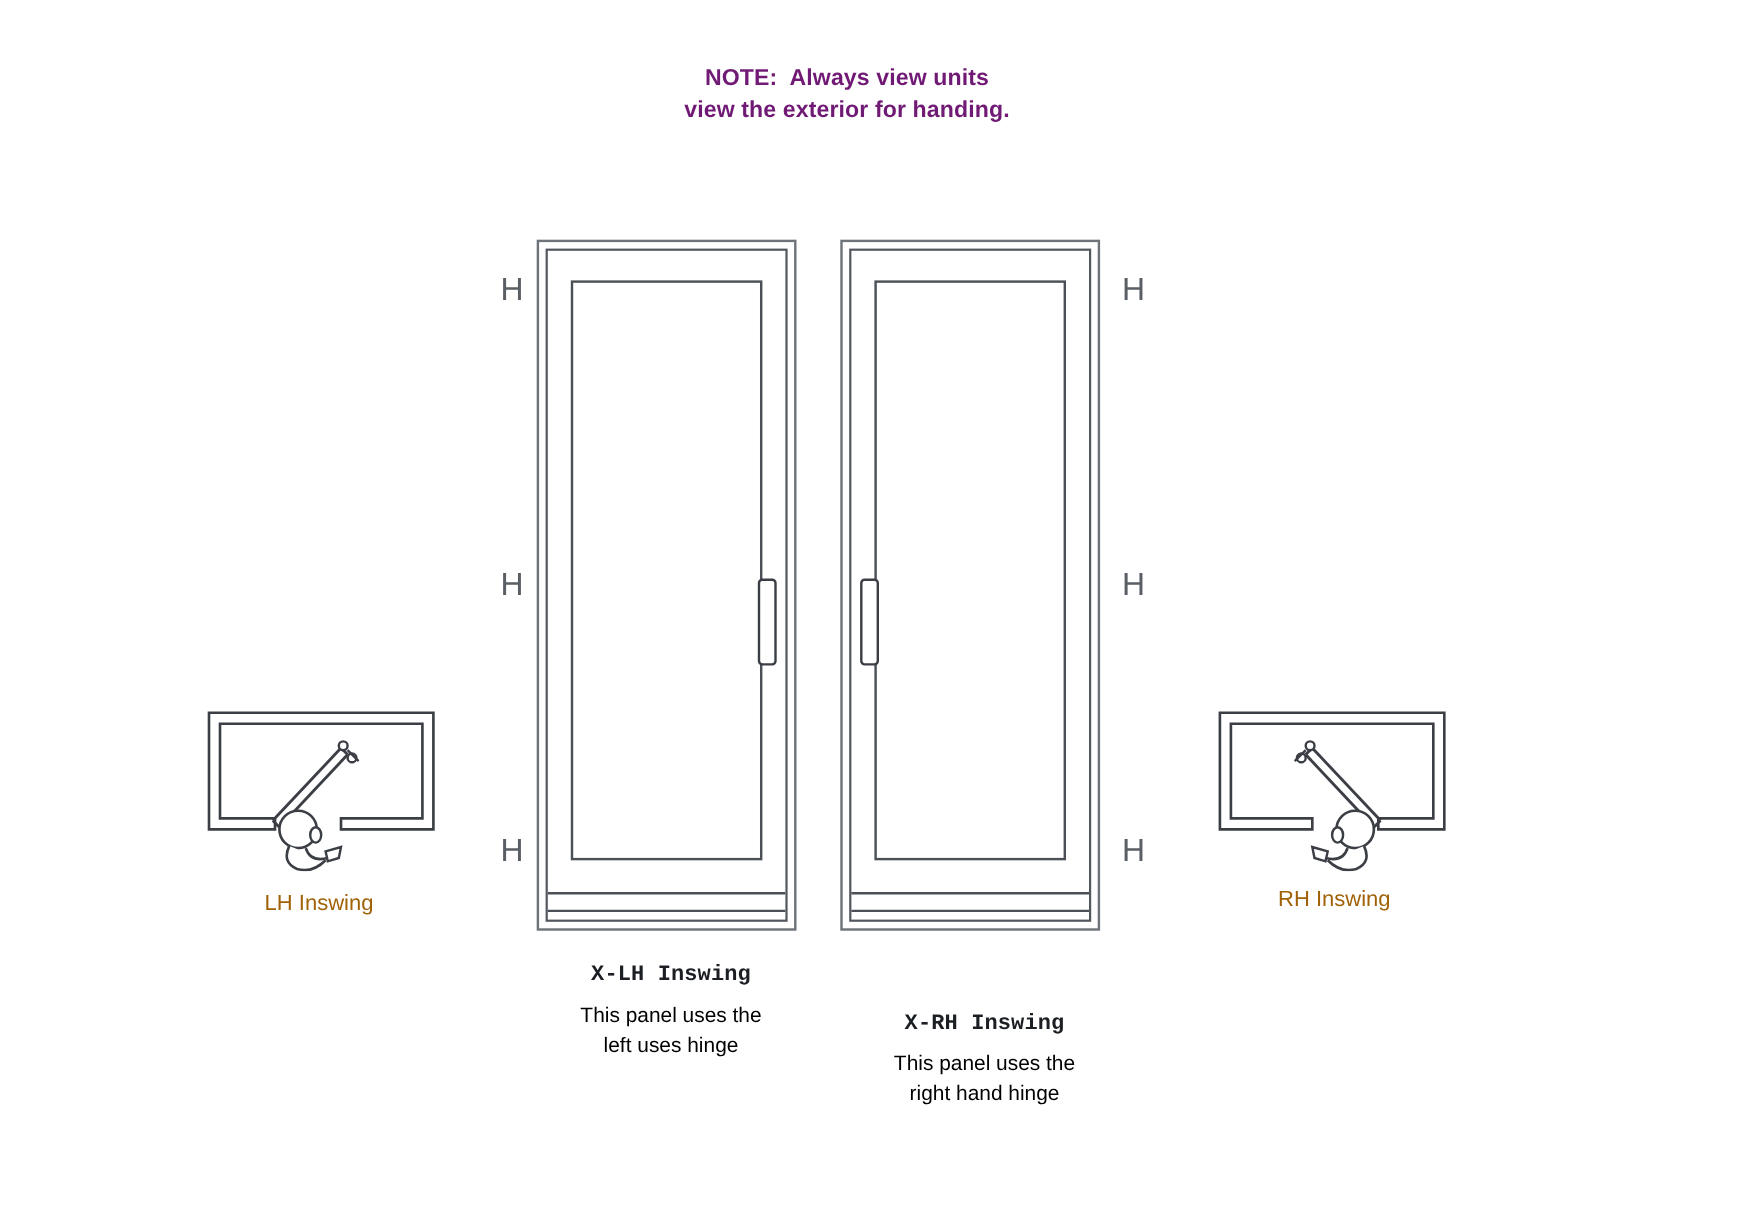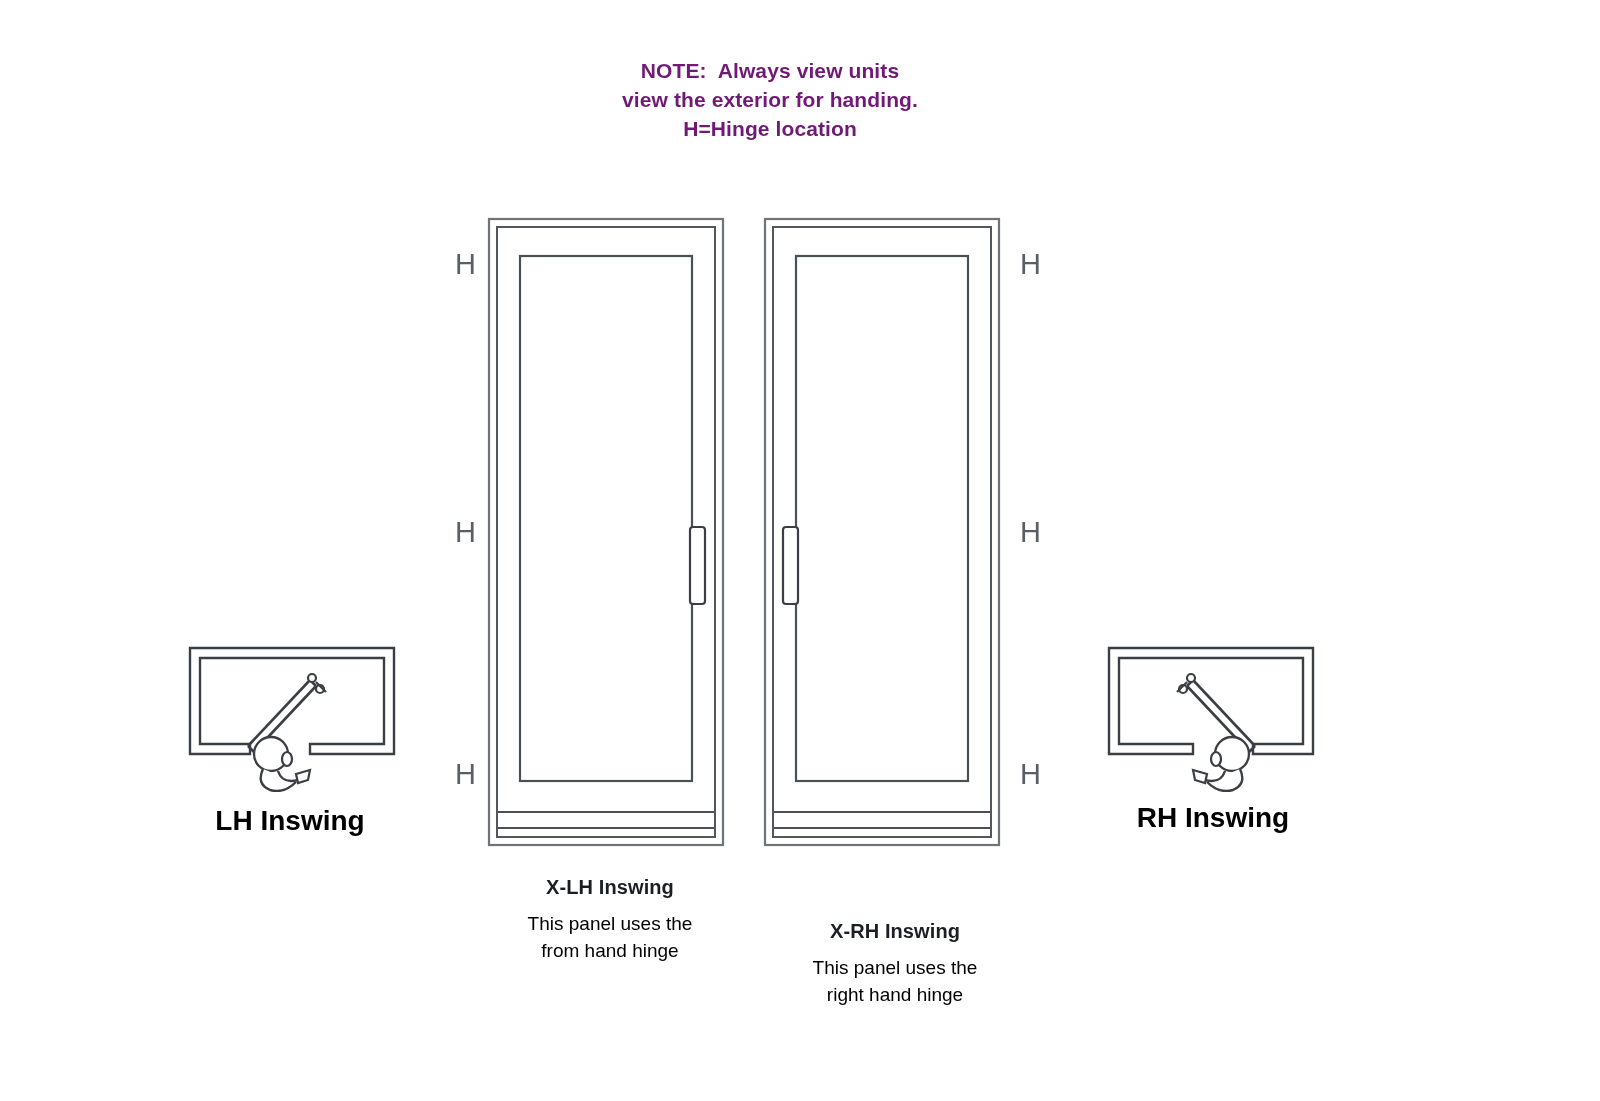--- a/index.html
+++ b/index.html
@@ -52,53 +52,53 @@
     position: absolute;
     text-align: center;
     width: 320px;
   }
   .panel-caption .title {
     font-size: 20px;
     font-weight: bold;
     color: #1b1f24;
     line-height: 26px;
     letter-spacing: 0.1px;
+    font-family: Liberation Mono, monospace;
   }
   .panel-caption .desc {
     margin-top: 10px;
     font-size: 19px;
     font-weight: 400;
     color: #000000;
     line-height: 27px;
   }
   .panel-caption .desc span { display: block; }
 
   
   .plan-caption {
     position: absolute;
     text-align: center;
     width: 300px;
-    font-size: 28px;
-    font-weight: 700;
-    color: #000000;
+    font-size: 20px;
+    font-weight: 400;
+    color: #a16207;
     line-height: 26px;
   }
 
   
   .svg-holder { position: absolute; }
 </style>
 </head>
 <body>
 
 <div id="stage">
 
   <div class="note-block">
     <div>NOTE:  Always view units</div>
     <div>view the exterior for handing.</div>
-    <div>H=Hinge location</div>
   </div>
 
   <div class="svg-holder" style="left:486px; top:216px;">
     <svg width="240" height="632" viewBox="0 0 240 632" xmlns="http://www.w3.org/2000/svg">
 
       <rect x="3" y="3" width="234" height="626" fill="#ffffff" stroke="#6e737a" stroke-width="2.2"></rect>
 
       <rect x="11" y="11" width="218" height="610" fill="#ffffff" stroke="#52575e" stroke-width="2"></rect>
 
       <rect x="20" y="19" width="200" height="594" fill="#ffffff" stroke="none"></rect>
@@ -113,21 +113,21 @@
   </div>
 
   <div class="h-mark" style="left:455px; top:250px;">H</div>
   <div class="h-mark" style="left:455px; top:518px;">H</div>
   <div class="h-mark" style="left:455px; top:760px;">H</div>
 
   <div class="panel-caption" style="left:450px; top:874px;">
     <div class="title">X-LH Inswing</div>
     <div class="desc">
       <span>This panel uses the</span>
-      <span>from hand hinge</span>
+      <span>left uses hinge</span>
     </div>
   </div>
 
   <div class="svg-holder" style="left:762px; top:216px;">
     <svg width="240" height="632" viewBox="0 0 240 632" xmlns="http://www.w3.org/2000/svg">
       <rect x="3" y="3" width="234" height="626" fill="#ffffff" stroke="#6e737a" stroke-width="2.2"></rect>
       <rect x="11" y="11" width="218" height="610" fill="#ffffff" stroke="#52575e" stroke-width="2"></rect>
       <rect x="20" y="19" width="200" height="594" fill="#ffffff" stroke="none"></rect>
       <rect x="34" y="40" width="172" height="525" fill="#ffffff" stroke="#4b5057" stroke-width="2.2"></rect>
       <line x1="12" y1="596" x2="228" y2="596" stroke="#4b5057" stroke-width="2.2"></line>

